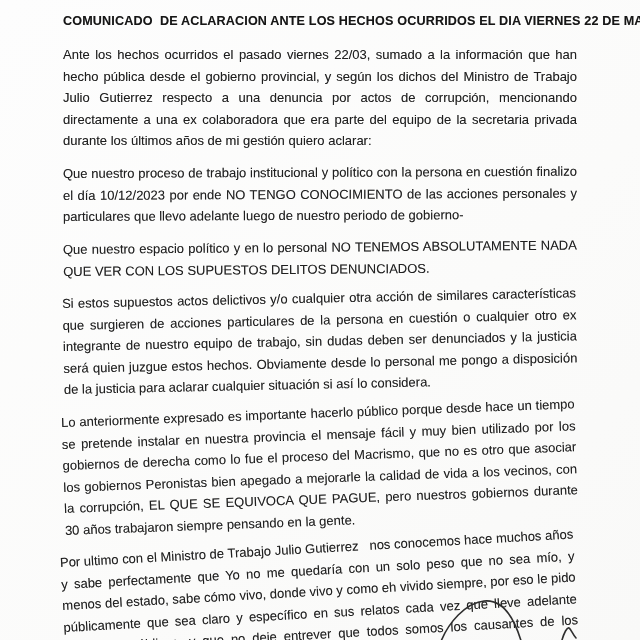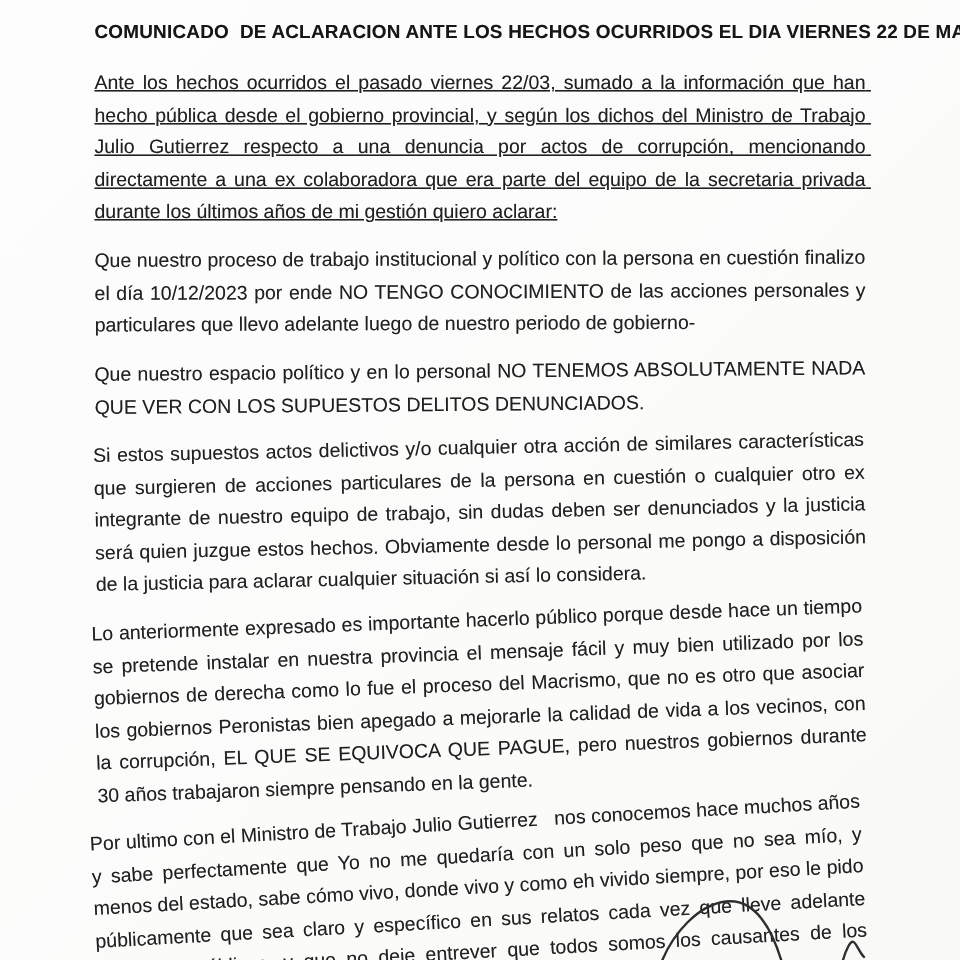--- a/index.html
+++ b/index.html
@@ -35,21 +35,21 @@
     font-size: 13px;
     line-height: 21.6px;
     text-align: justify;
     white-space: pre-wrap;
     margin: 0 0 11px 0;
     color: #202020;
     text-shadow: 0 0 0.4px rgba(0,0,0,0.3);
     transform-origin: 0 50%;
   }
   
-  .tilt-a { transform: rotate(0deg); text-decoration: underline; }
+  .tilt-a { transform: rotate(0deg); }
   .tilt-b { transform: rotate(-0.25deg); }
   .tilt-c { transform: rotate(-0.5deg); }
   .tilt-d { transform: rotate(-1.2deg); }
   .tilt-e { transform: rotate(-2.1deg); }
   .tilt-f { transform: rotate(-3.2deg); margin-top: 8px; }
   .signature {
     position: absolute;
     left: 432px;
     top: 594px;
     width: 170px;

